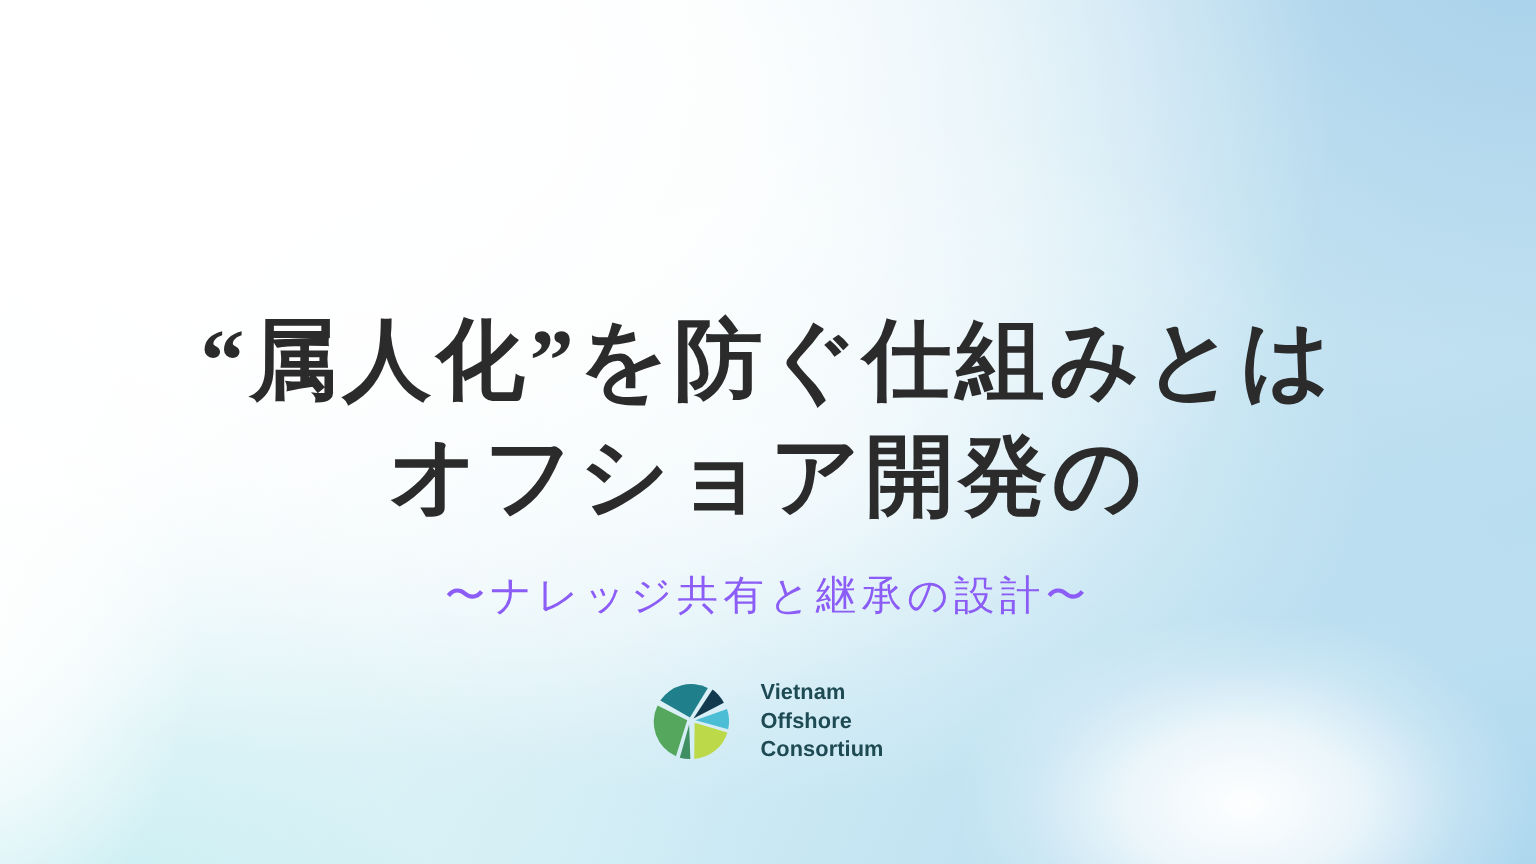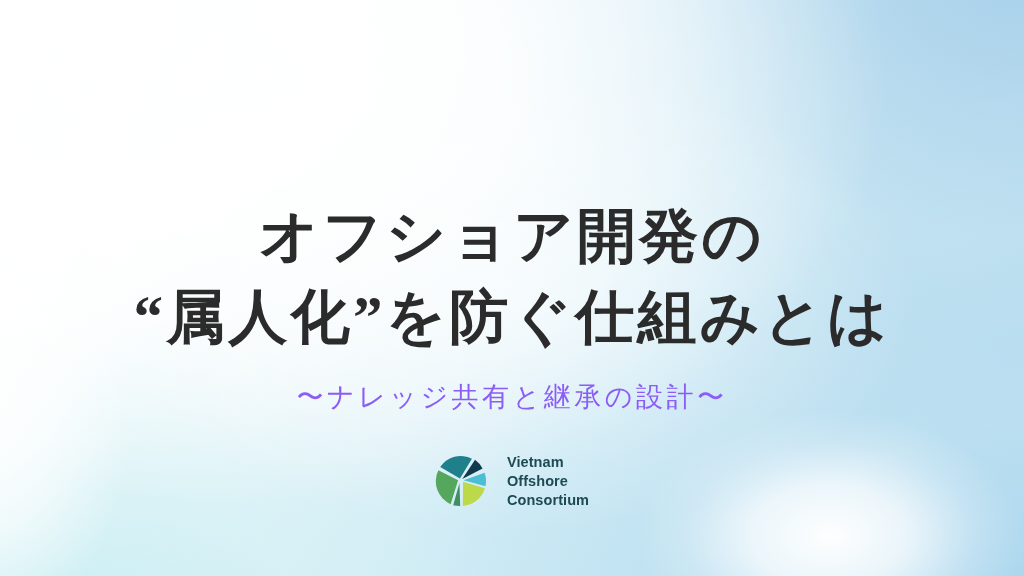--- a/index.html
+++ b/index.html
@@ -174,22 +174,22 @@
   <div class="bg-layer bg-bottomleft"></div>
   <div class="bg-layer bg-bottomright"></div>
   <div class="bg-layer bg-haze"></div>
   <div class="bg-layer bg-glow-lr"></div>
   <div class="bg-layer bg-glow-l"></div>
   <div class="bg-layer bg-center"></div>
 
   <div class="content">
 
     <div class="title-block">
+      <div class="title-line title-line-2">“属人化”を防ぐ仕組みとは</div>
       <div class="title-line title-line-1">オフショア開発の</div>
-      <div class="title-line title-line-2">“属人化”を防ぐ仕組みとは</div>
     </div>
 
     <div class="subtitle">〜ナレッジ共有と継承の設計〜</div>
 
     <div class="logo">
 
       <svg class="logo-mark" viewBox="0 0 100 100" aria-hidden="true">
 
         <g transform="translate(50,50)">
 

